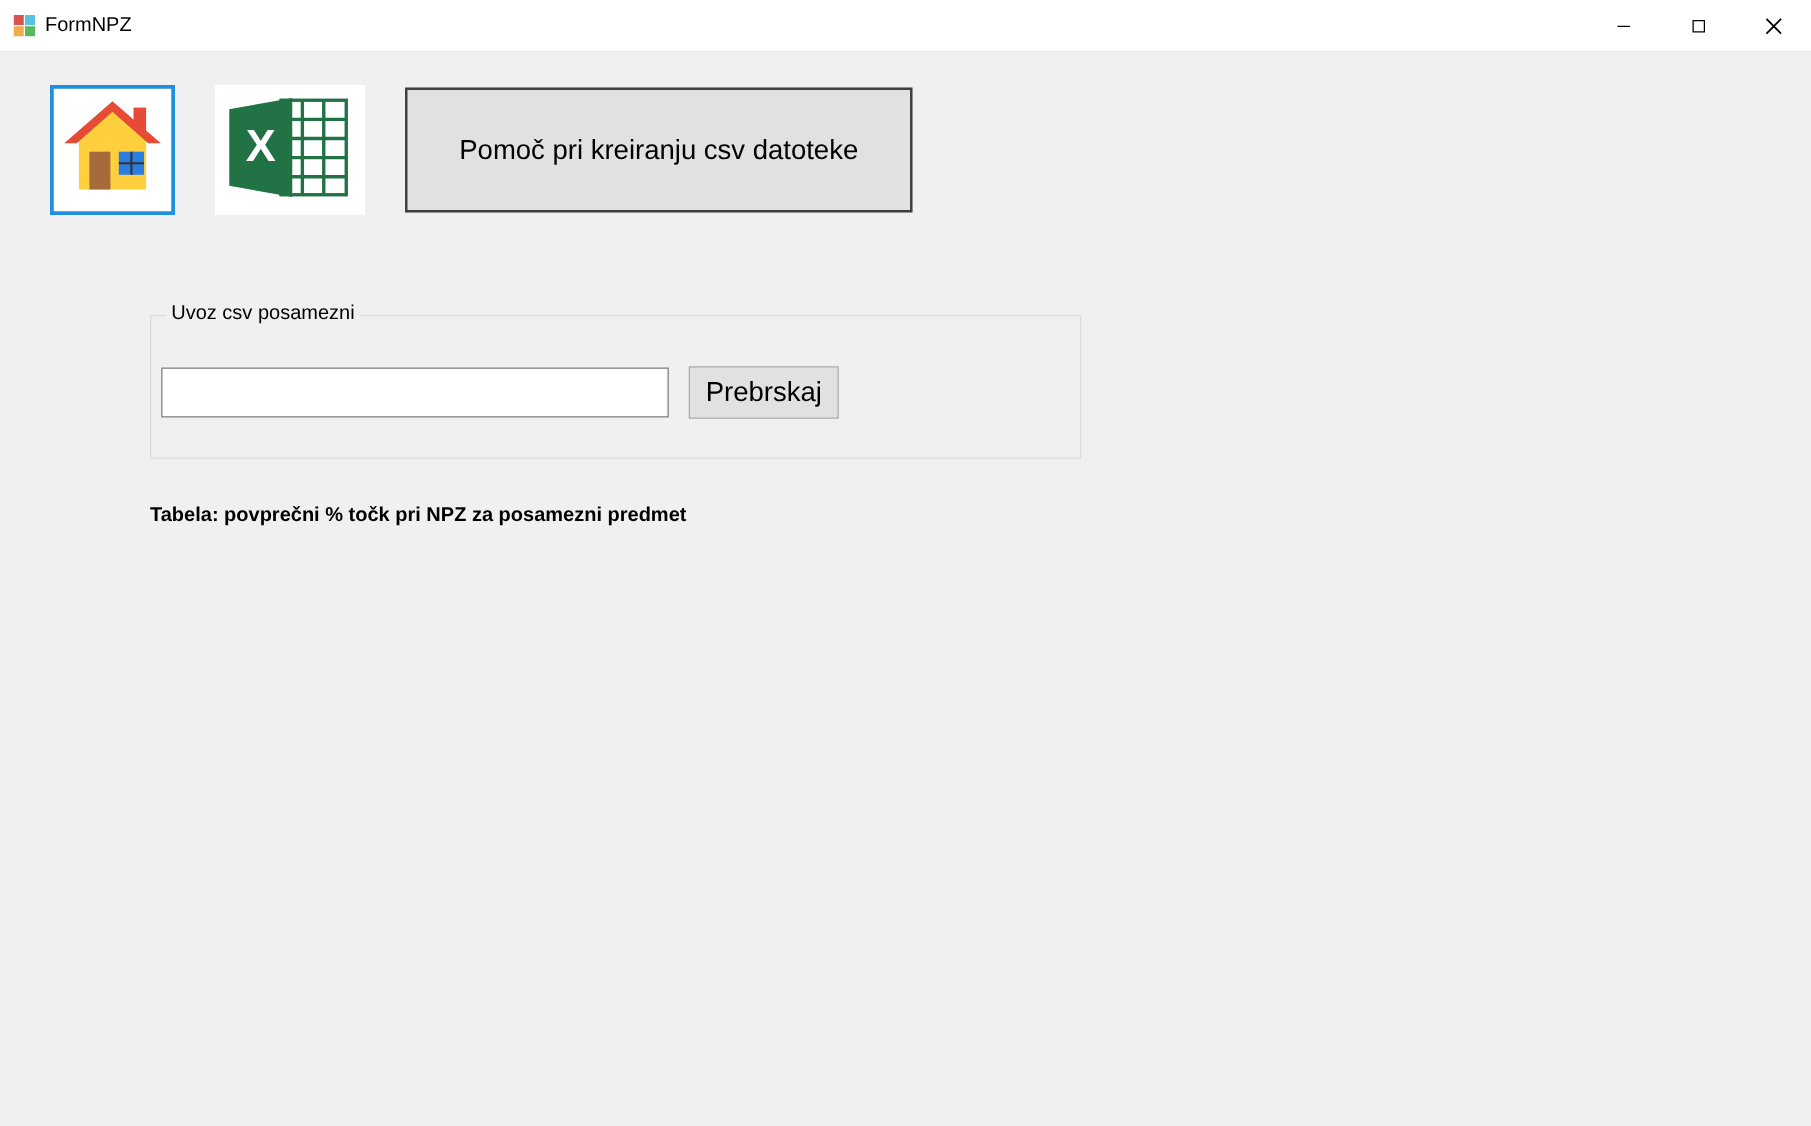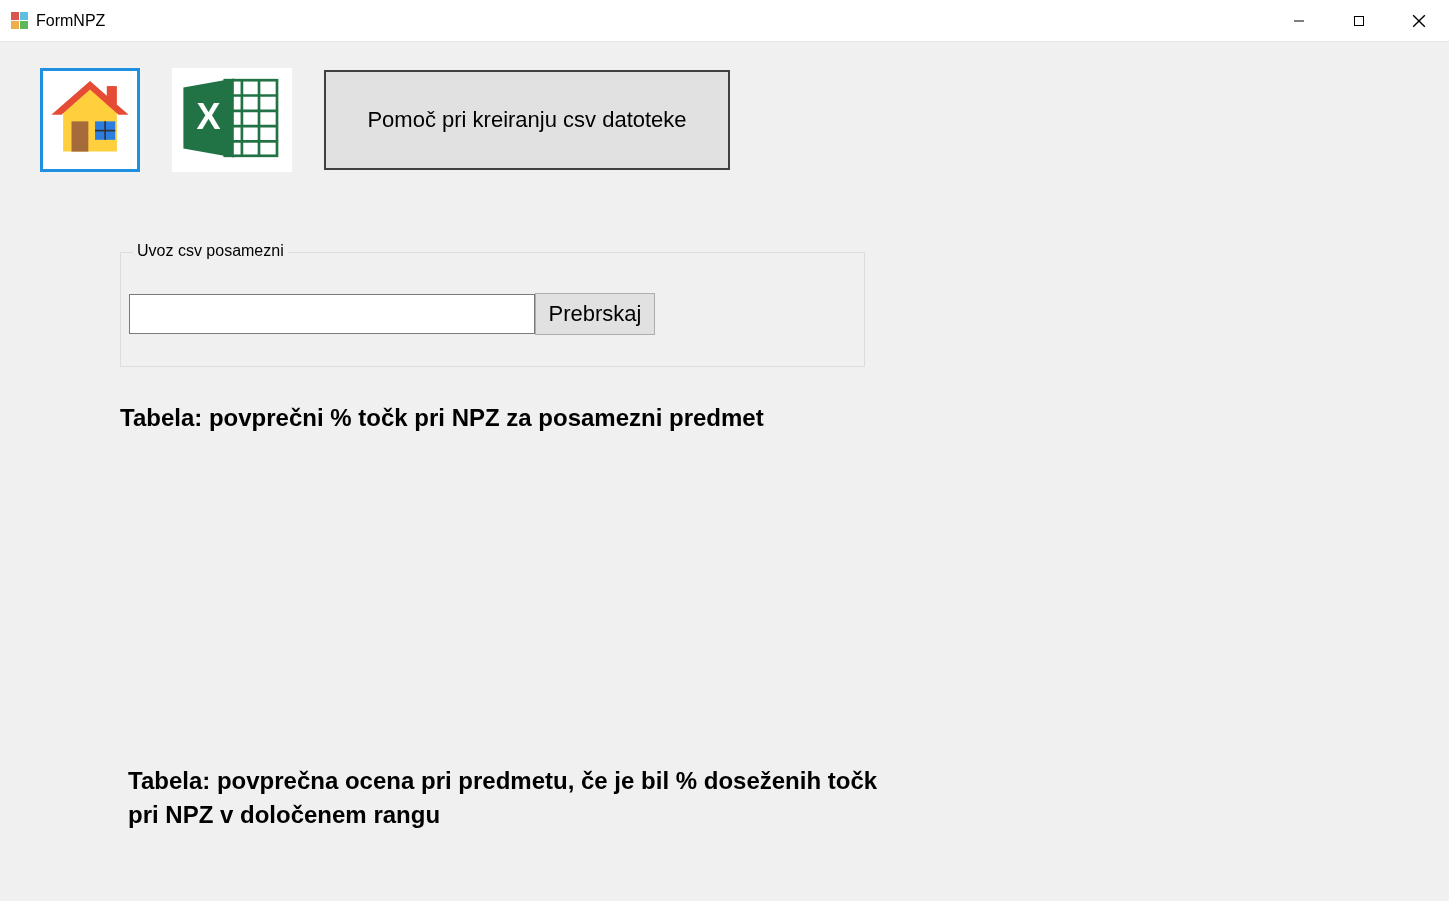--- a/index.html
+++ b/index.html
@@ -114,21 +114,21 @@
       top: -11px;
       left: 12px;
       background: #f0f0f0;
       padding: 0 4px;
       font-size: 16px;
       color: #000;
     }
     .import-row {
       display: flex;
       align-items: center;
-      gap: 0;
+      gap: 16px;
       padding: 40px 8px 0 8px;
     }
     .file-path-input {
       width: 406px;
       height: 40px;
       border: 1px solid #7a7a7a;
       background: #ffffff;
       font-size: 18px;
       padding: 2px 6px;
       font-family: inherit;
@@ -140,21 +140,21 @@
       border: 1px solid #adadad;
       font-size: 22px;
       font-family: inherit;
       color: #000;
       cursor: pointer;
     }
     .table-heading-1 {
       position: absolute;
       left: 120px;
       top: 362px;
-      font-size: 24px;
+      font-size: 16px;
       font-weight: bold;
       color: #000;
       width: 900px;
     }
     .table-heading-2 {
       position: absolute;
       left: 128px;
       top: 722px;
       font-size: 24px;
       font-weight: bold;
@@ -237,15 +237,14 @@
   <fieldset class="import-groupbox">
     <span class="import-groupbox-legend">Uvoz csv posamezni</span>
     <div class="import-row">
       <input type="text" class="file-path-input" value="" style="">
       <button class="browse-button">Prebrskaj</button>
     </div>
   </fieldset>
 
   <div class="table-heading-1">Tabela: povprečni % točk pri NPZ za posamezni predmet</div>
 
-  <div class="table-heading-2">Tabela: povprečna ocena pri predmetu, če je bil % doseženih točk pri NPZ v določenem rangu</div>
 
 </div>
 
 </body></html>

